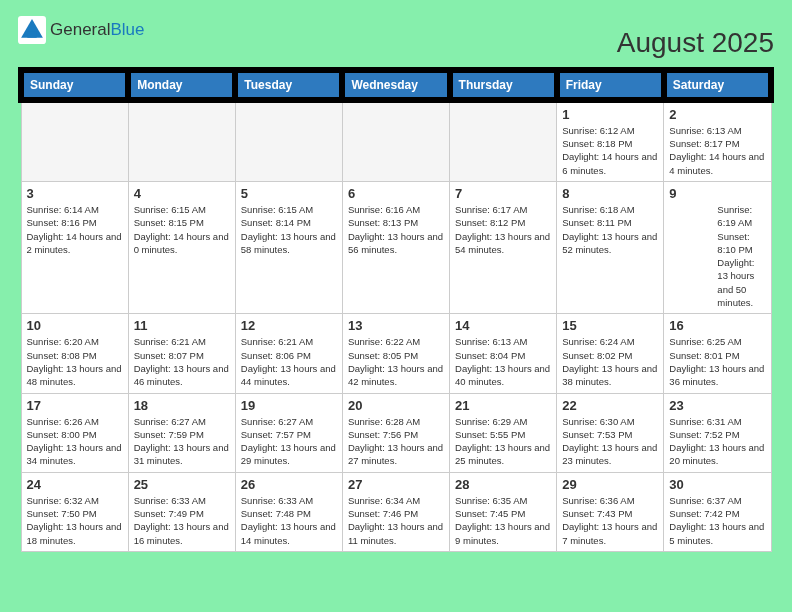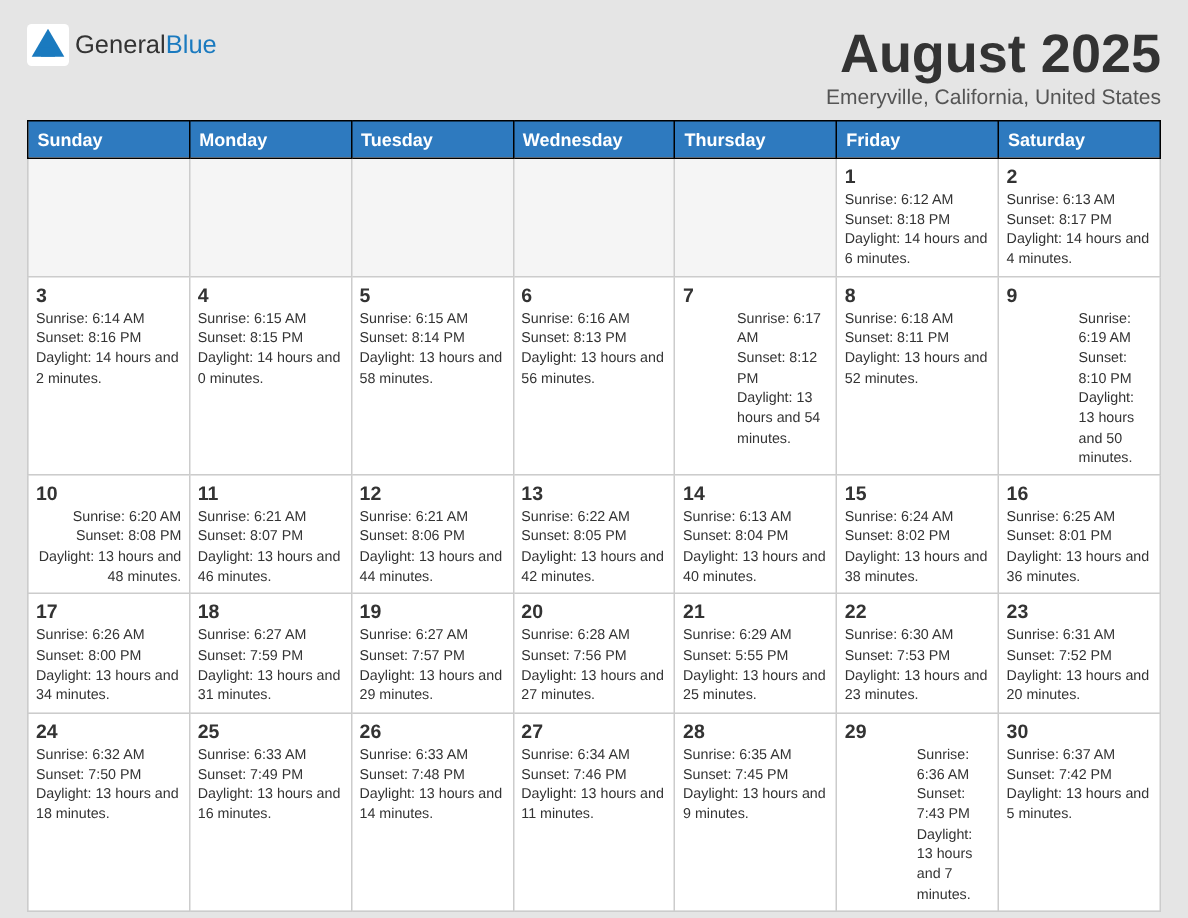--- a/index.html
+++ b/index.html
@@ -6,21 +6,21 @@
     body {
       font-family: Arial, sans-serif;
       background: #fff;
       width: 792px;
       height: 612px;
       overflow: hidden;
     }
     .page {
       width: 792px;
       min-height: 612px;
-      background: #e5e5e5;
+      background: #86efac;
       padding: 16px 18px 2px 18px;
     }
     .header-section {
       display: flex;
       justify-content: space-between;
       align-items: flex-start;
       margin-bottom: 8px;
     }
     .logo-area {
       display: flex;
@@ -28,42 +28,43 @@
       gap: 4px;
     }
     .logo-icon {
       width: 28px;
       height: 28px;
     }
     .title-area {
       text-align: right;
     }
     .calendar-title {
-      font-size: 36px;
+      font-size: 28px;
       color: #333;
-      font-weight: bold;
+      font-weight: normal;
       line-height: 1.1;
+      margin-top: 12px;
     }
     .calendar-subtitle {
       font-size: 14px;
       color: #555;
     }
     .calendar-table {
       width: 100%;
       border-collapse: collapse;
       border: 1px solid #ccc;
     }
     .calendar-table th {
       background-color: #2e7abf;
       color: #fff;
       font-size: 12px;
       font-weight: bold;
       text-align: left;
       padding: 5px 6px;
-      border: 1px solid #000000;
+      border: 6px solid #000000;
       margin-top: 31px;
     }
     .calendar-table td {
       border: 1px solid #ccc;
       vertical-align: top;
       padding: 4px 5px;
       width: calc(100% / 7);
       height: 78px;
       font-size: 10px;
       color: #333;
@@ -94,21 +95,20 @@
         <rect x="0" y="0" width="36" height="36" rx="4" fill="#fff"></rect>
         <polygon points="18,4 32,28 4,28" fill="#1a7abf"></polygon>
         <rect x="12" y="20" width="12" height="8" fill="#1a7abf"></rect>
       </svg>
       <div style="line-height:1.1">
         <span style="font-size:17px;color:#333;">General</span><span style="font-size:17px;color:#1a7abf;">Blue</span>
       </div>
     </div>
     <div class="title-area">
       <div class="calendar-title">August 2025</div>
-      <div class="calendar-subtitle">Emeryville, California, United States</div>
     </div>
   </div>
 
   <table class="calendar-table">
     <thead>
       <tr>
       <th>Sunday</th>
           <th>Monday</th>
           <th>Tuesday</th>
           <th>Wednesday</th>
@@ -157,41 +157,41 @@
 Daylight: 13 hours and 58 minutes.</div>
           </td>
           <td>
             <span class="day-number">6</span>
             <div class="day-info" style="white-space: pre-line;">Sunrise: 6:16 AM
 Sunset: 8:13 PM
 Daylight: 13 hours and 56 minutes.</div>
           </td>
           <td>
             <span class="day-number">7</span>
-            <div class="day-info" style="white-space: pre-line; margin-left: 36px;">Sunrise: 6:17 AM
+            <div class="day-info" style="white-space: pre-line;">Sunrise: 6:17 AM
 Sunset: 8:12 PM
 Daylight: 13 hours and 54 minutes.</div>
           </td>
           <td>
             <span class="day-number">8</span>
             <div class="day-info" style="white-space: pre-line;">Sunrise: 6:18 AM
 Sunset: 8:11 PM
 Daylight: 13 hours and 52 minutes.</div>
           </td>
           <td>
             <span class="day-number">9</span>
             <div class="day-info" style="white-space: pre-line; margin-left: 48px;">Sunrise: 6:19 AM
 Sunset: 8:10 PM
 Daylight: 13 hours and 50 minutes.</div>
           </td>
         </tr>
         <tr>
           <td>
             <span class="day-number">10</span>
-            <div class="day-info" style="white-space: pre-line; text-align: right;">Sunrise: 6:20 AM
+            <div class="day-info" style="white-space: pre-line;">Sunrise: 6:20 AM
 Sunset: 8:08 PM
 Daylight: 13 hours and 48 minutes.</div>
           </td>
           <td>
             <span class="day-number">11</span>
             <div class="day-info" style="white-space: pre-line;">Sunrise: 6:21 AM
 Sunset: 8:07 PM
 Daylight: 13 hours and 46 minutes.</div>
           </td>
           <td>
@@ -295,21 +295,21 @@
 Daylight: 13 hours and 11 minutes.</div>
           </td>
           <td>
             <span class="day-number">28</span>
             <div class="day-info" style="white-space: pre-line;">Sunrise: 6:35 AM
 Sunset: 7:45 PM
 Daylight: 13 hours and 9 minutes.</div>
           </td>
           <td>
             <span class="day-number">29</span>
-            <div class="day-info" style="white-space: pre-line; margin-left: 48px;">Sunrise: 6:36 AM
+            <div class="day-info" style="white-space: pre-line;">Sunrise: 6:36 AM
 Sunset: 7:43 PM
 Daylight: 13 hours and 7 minutes.</div>
           </td>
           <td>
             <span class="day-number">30</span>
             <div class="day-info" style="white-space: pre-line;">Sunrise: 6:37 AM
 Sunset: 7:42 PM
 Daylight: 13 hours and 5 minutes.</div>
           </td>
         </tr>

